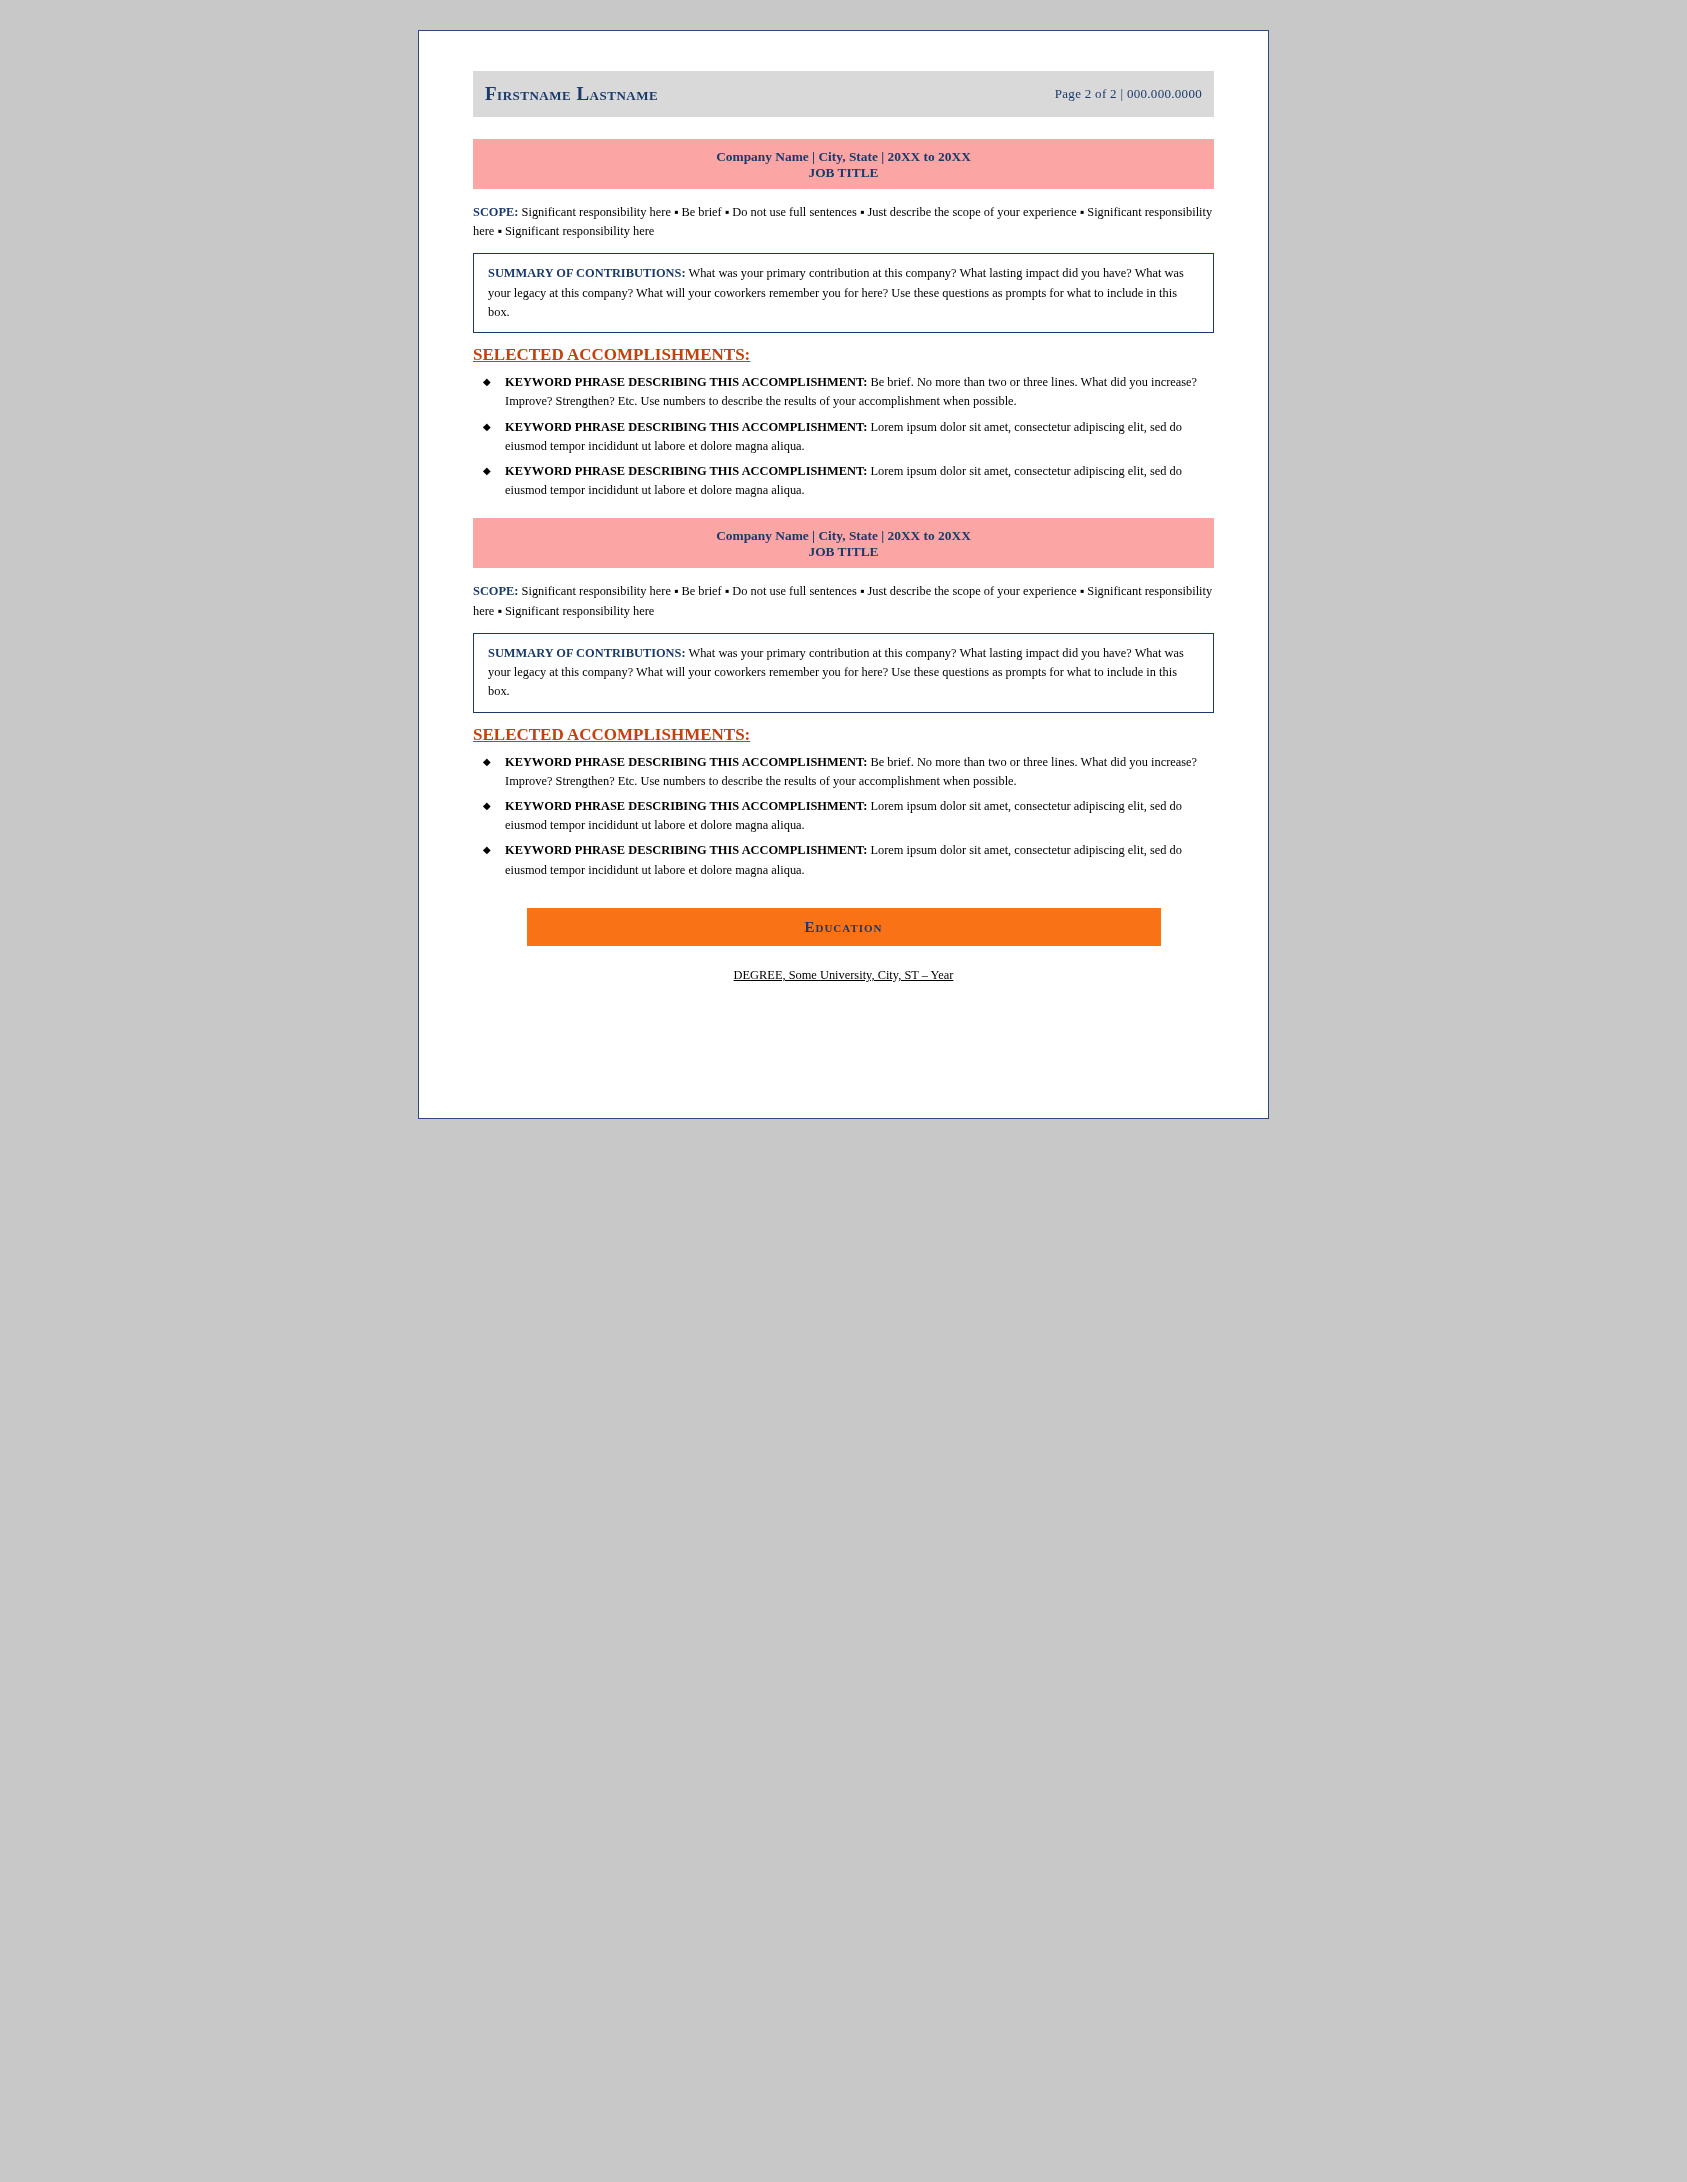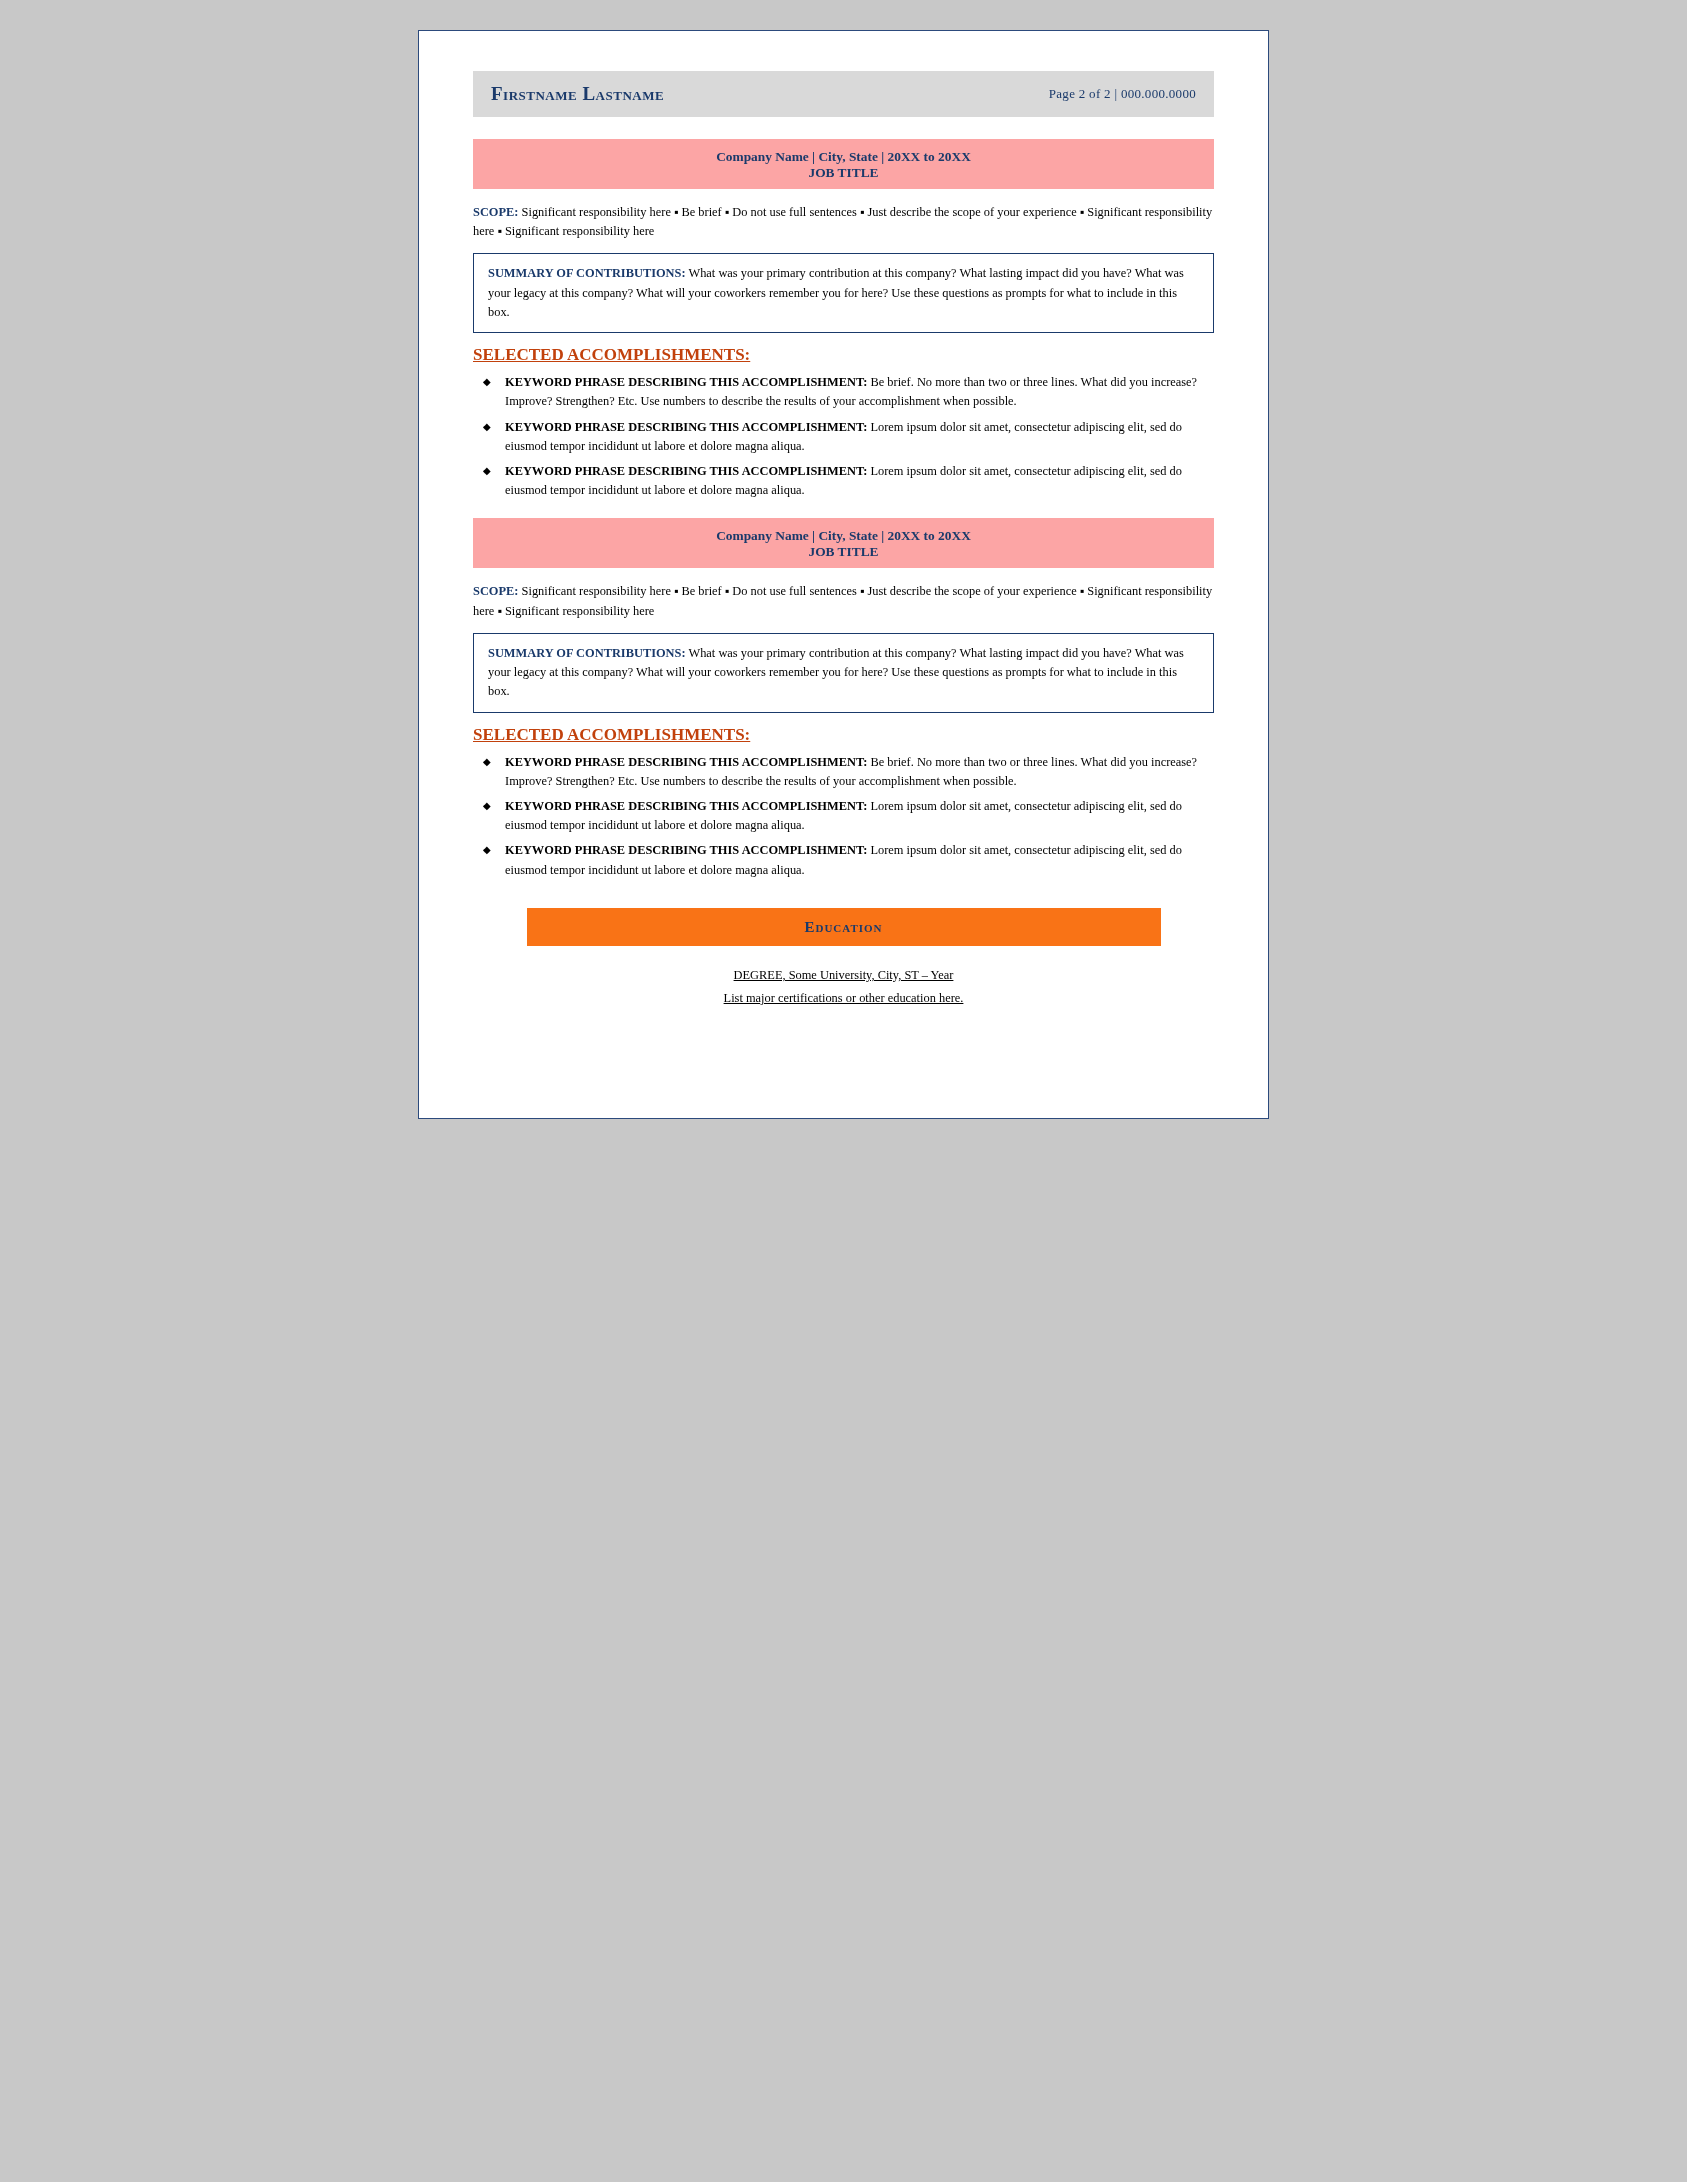--- a/index.html
+++ b/index.html
@@ -14,21 +14,21 @@
       background: #fff;
       width: 851px;
       min-height: 1089px;
       border: 1.5px solid #2c4a7c;
       padding: 40px 54px 50px 54px;
       position: relative;
     }
     
     .header-bar {
       background: #d9d9d9;
-      padding: 12px 18px;
+      padding: 12px 12px;
       display: flex;
       justify-content: space-between;
       align-items: center;
       margin-bottom: 22px;
     }
     .header-name {
       font-size: 19px;
       font-weight: bold;
       color: #1a3a6b;
       font-variant: small-caps;
@@ -211,18 +211,17 @@
       </li>
     </ul>
   </div>
 
   <div class="education-section">
     <div class="education-header-bar">
       <span class="education-title">Education</span>
     </div>
     <div class="education-content">
       <div>DEGREE, Some University, City, ST – Year</div>
-      <div>List major certifications or other education here.</div>
     </div>
   </div>
 
 </div>
 
 
 </body></html>

